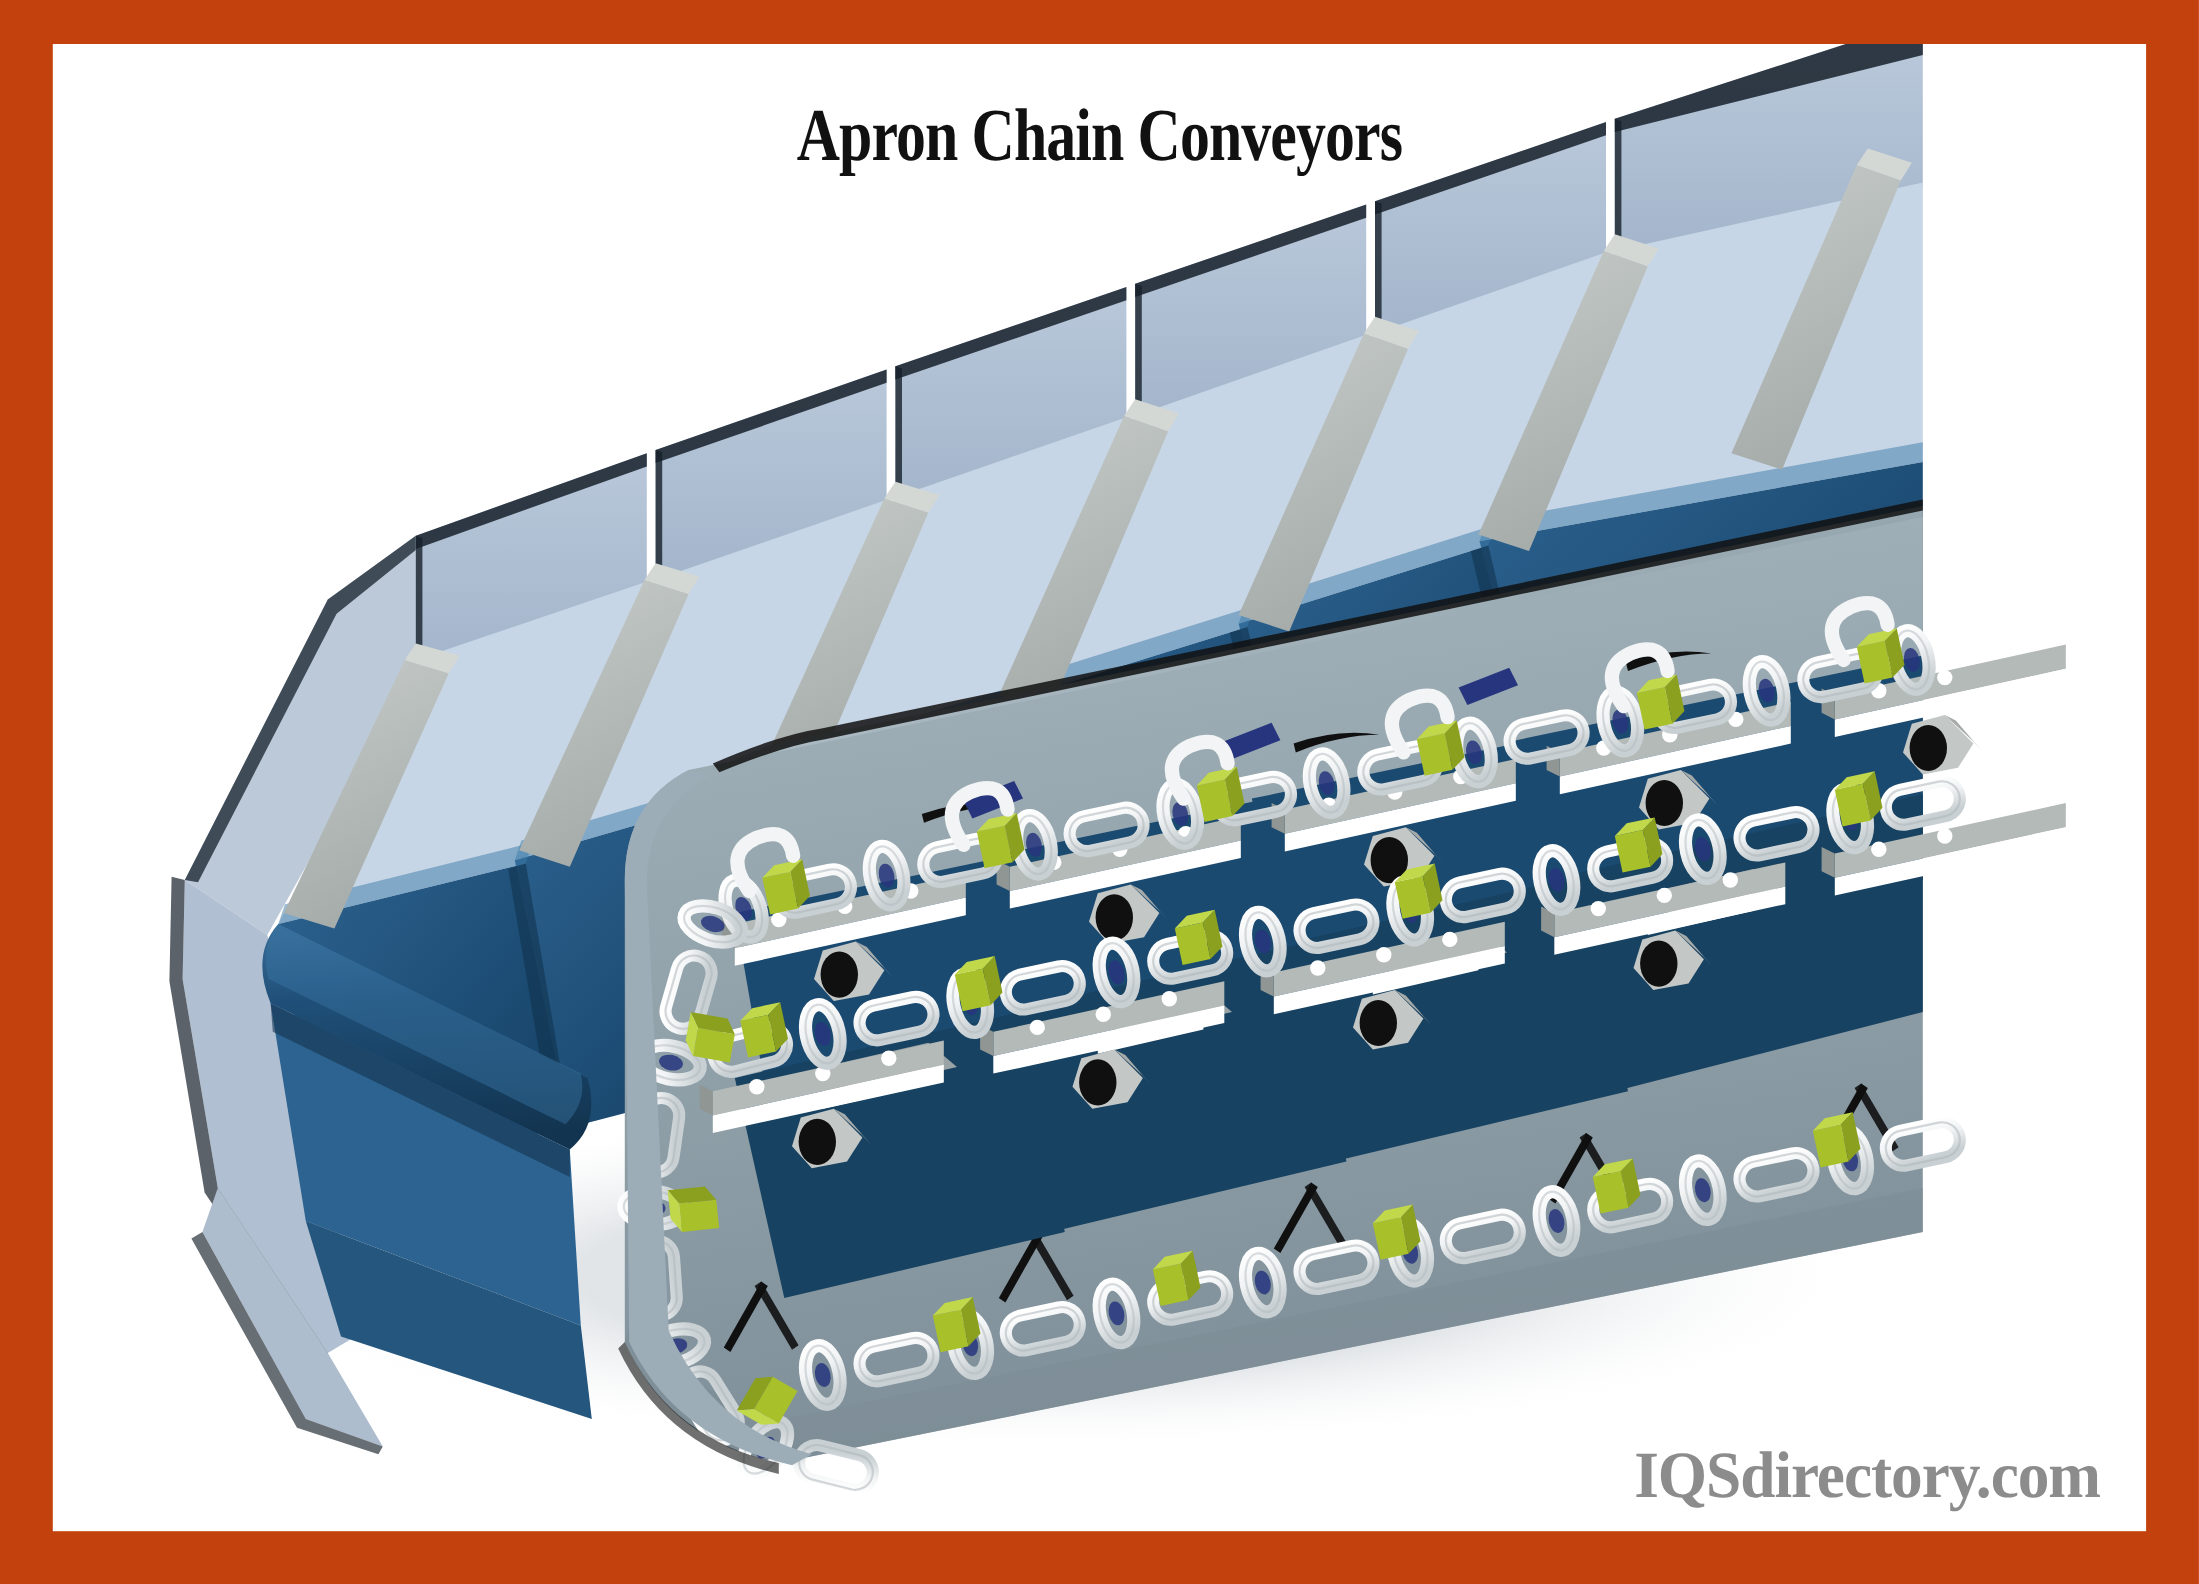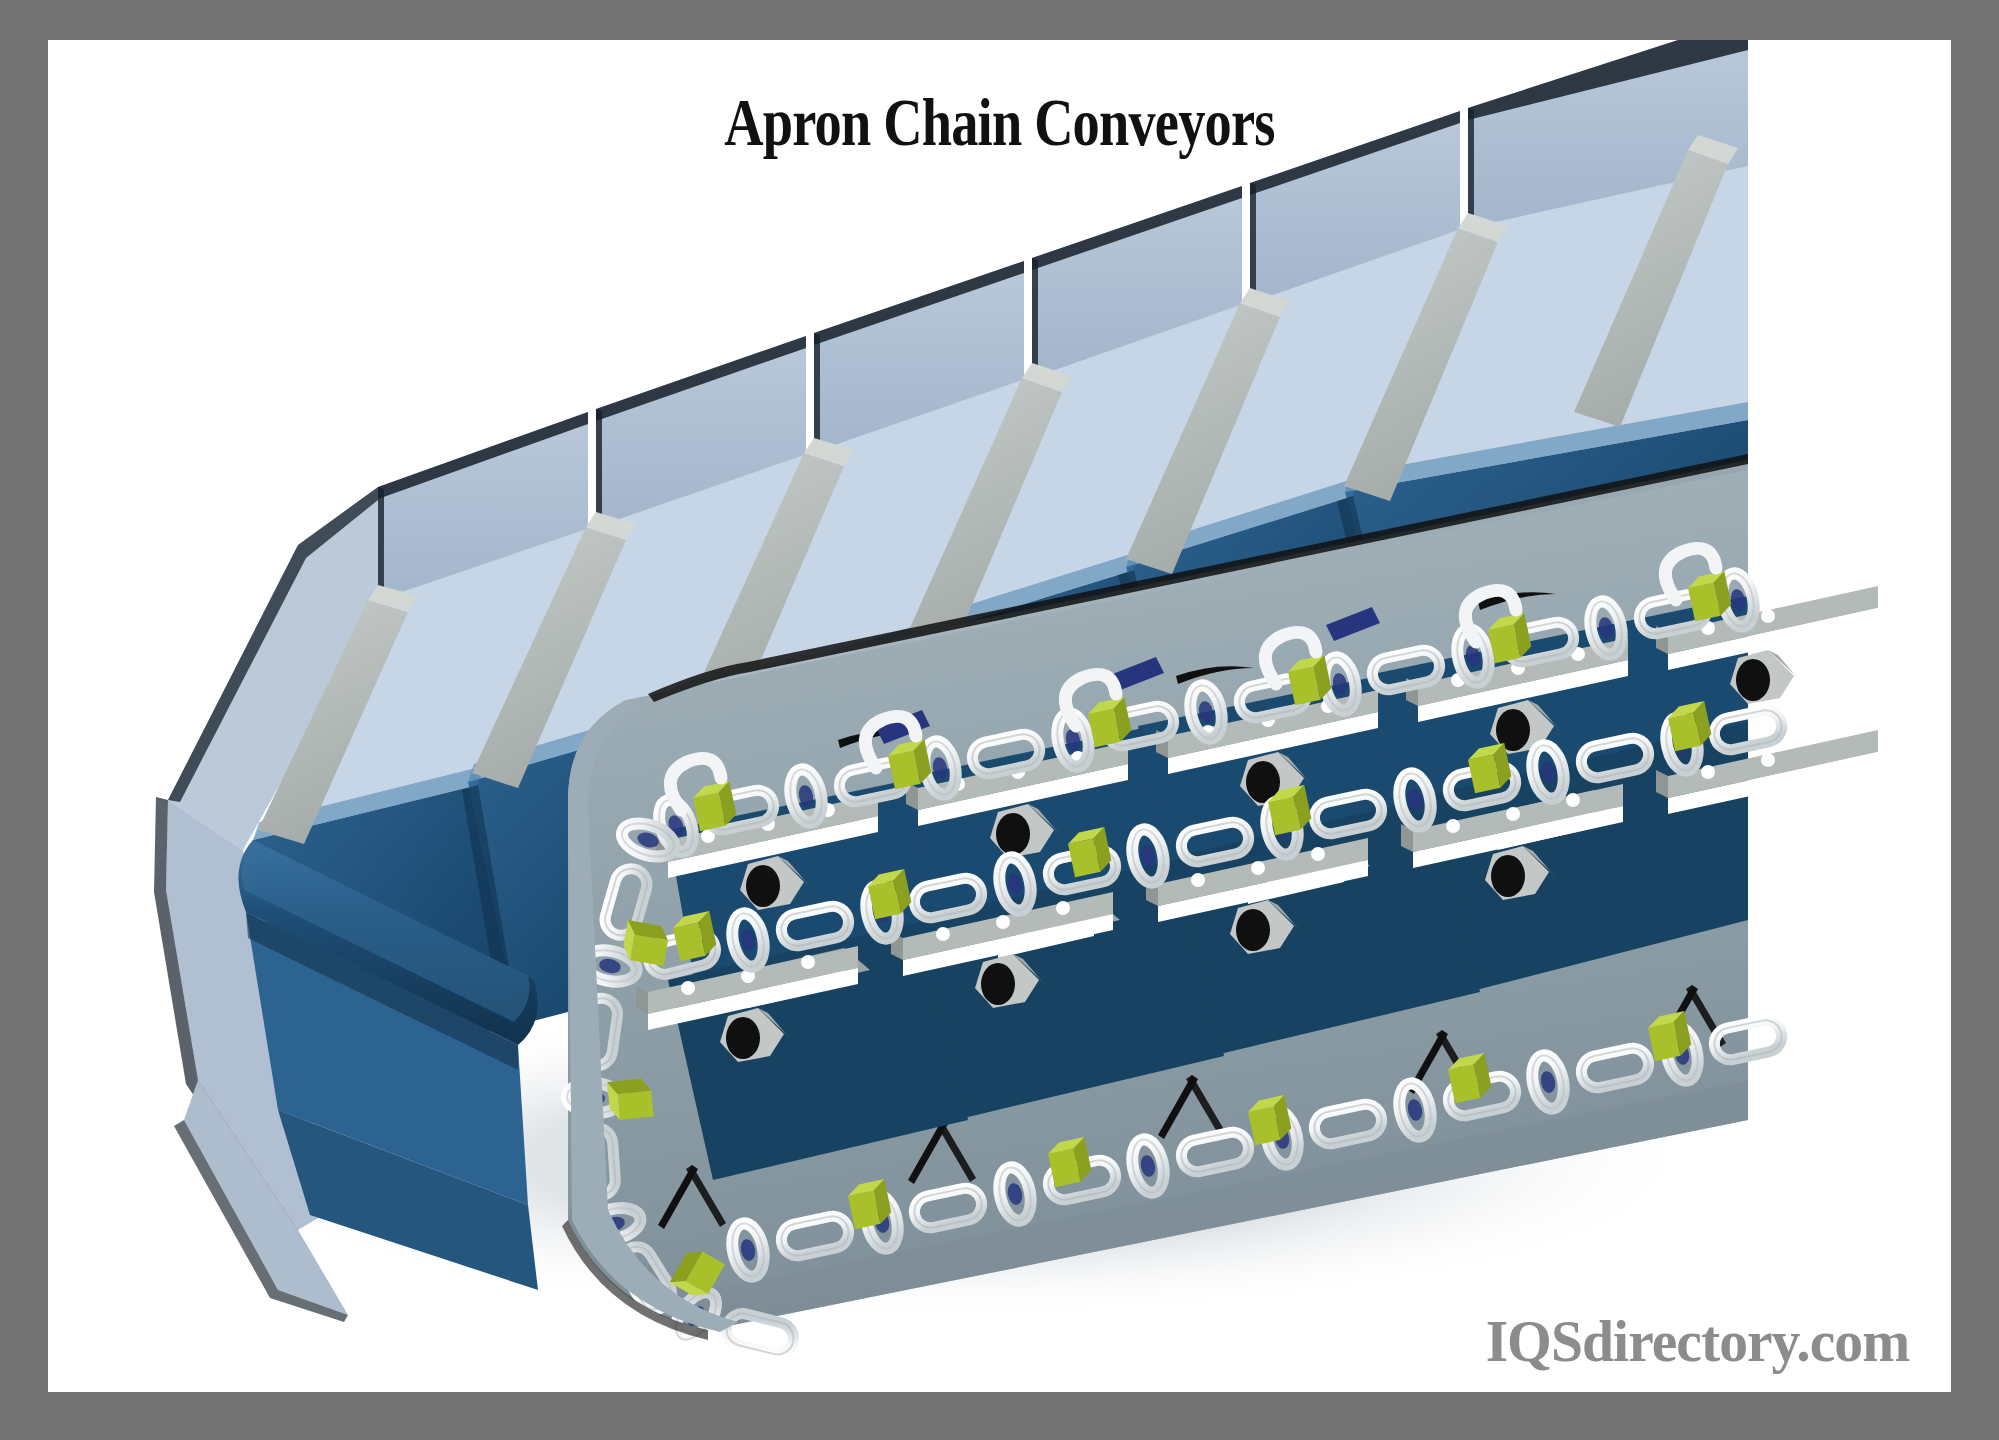--- a/index.html
+++ b/index.html
@@ -1,18 +1,18 @@
 <!DOCTYPE html>
 <html><head>
 <meta charset="utf-8">
 <style>
   html,body{margin:0;padding:0;background:#ffffff;}
   body{width:1999px;height:1440px;overflow:hidden;font-family:"Liberation Serif",serif;}
 
-  #page{position:relative;width:1999px;height:1440px;background:#737373;box-sizing:border-box;}
+  #page{position:relative;width:1999px;height:1440px;background:#c2410c;box-sizing:border-box;}
 
   #canvas{
     position:absolute;left:48px;top:40px;
     width:1903px;height:1352px;
     background:#ffffff;
     overflow:hidden;
   }
 
   #title{
     position:absolute;left:0;top:48px;width:100%;

